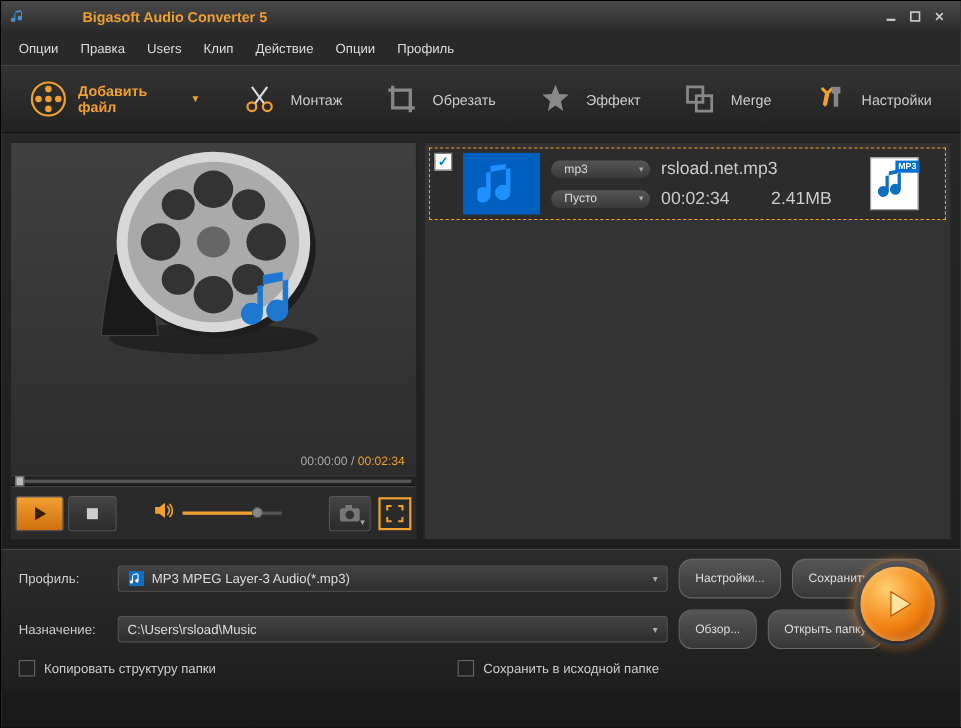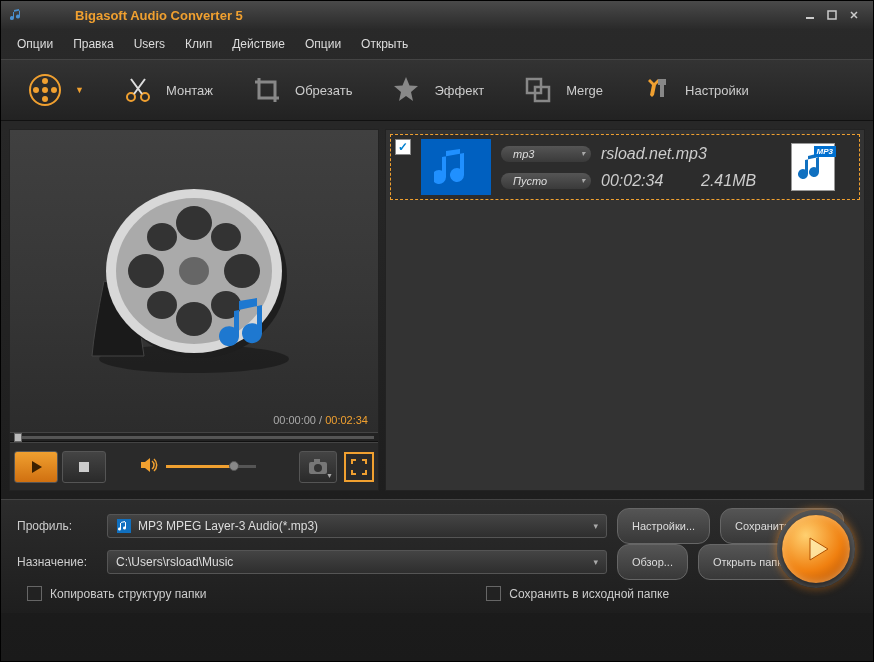--- a/index.html
+++ b/index.html
@@ -16,21 +16,21 @@
 
 .toolbar { height: 62px; background: linear-gradient(to bottom, #333, #222); border-top: 1px solid #444; border-bottom: 1px solid #111; display: flex; align-items: center; padding: 0 12px; gap: 8px; }
 .tool-btn { display: flex; align-items: center; gap: 10px; padding: 6px 14px; cursor: pointer; border-radius: 4px; }
 .tool-icon { width: 36px; height: 36px; display: flex; align-items: center; justify-content: center; }
 .tool-label { color: #ccc; font-size: 13px; }
 .tool-btn.primary .tool-label { color: #f0a030; font-weight: bold; }
 .dropdown-arrow { color: #f0a030; font-size: 9px; margin-left: 2px; }
 
 .content { display: flex; height: 378px; padding: 8px; gap: 6px; }
 .preview-panel { width: 370px; background: #333; border: 1px solid #222; display: flex; flex-direction: column; }
-.preview-area { flex: 1; background: linear-gradient(to bottom, #404040 0%, #363636 55%, #2c2c2c 100%); display: flex; align-items: center; justify-content: center; position: relative; }
+.preview-area { flex: 1; background: linear-gradient(to bottom, #404040 0%, #363636 55%, #2c2c2c 100%); display: flex; justify-content: center; position: relative; }
 .time-display { position: absolute; bottom: 6px; right: 10px; color: #aaa; font-size: 11px; }
 .time-total { color: #f0a030; }
 .scrubber { height: 10px; background: #222; border-top:1px solid #444; border-bottom:1px solid #111; display:flex; align-items:center; padding:0 4px;}
 .scrubber-track{ flex:1; height:3px; background:#555; position:relative;}
 .scrubber-pos{ position:absolute; left:0; top:-3px; width:8px; height:9px; background:#bbb; border:1px solid #666;}
 .controls-row { height: 48px; background: #2a2a2a; display: flex; align-items: center; padding: 0 4px; gap: 4px; border-top:1px solid #444; }
 .ctrl-btn { width: 44px; height: 32px; background: linear-gradient(to bottom, #444, #2a2a2a); border: 1px solid #555; border-radius: 3px; display: flex; align-items: center; justify-content: center; cursor: pointer; }
 .ctrl-btn.play { background: linear-gradient(to bottom, #f0a030, #d07010); }
 .volume-wrap { display: flex; align-items: center; gap: 8px; margin-left: 30px; }
 .vol-icon { color: #f0a030; font-size: 16px; }
@@ -39,36 +39,36 @@
 .ctrl-spacer { flex: 1; }
 .camera-btn { width: 38px; height: 32px; background: linear-gradient(to bottom, #444, #2a2a2a); border: 1px solid #555; border-radius: 3px; display: flex; align-items: center; justify-content: center; cursor: pointer; color:#aaa; position:relative;}
 .camera-btn .arrow-down{ font-size:7px; color:#aaa; position:absolute; right:3px; bottom:3px;}
 .frame-btn { width: 30px; height: 30px; border:2px solid #f0a030; display:flex; align-items:center; justify-content:center; cursor:pointer; margin-left:3px;}
 .frame-btn svg path{ stroke:#f0a030; }
 
 .file-panel { flex: 1; background: #333; border: 1px solid #222; padding: 4px; overflow: auto; }
 .file-row { border: 1px dashed #f0a030; background: #2c2c2c; padding: 4px; display: flex; align-items: center; gap: 10px; }
 .check { width: 16px; height: 16px; background: #fff; border: 1px solid #888; display: flex; align-items: center; justify-content: center; color: #0080d0; font-size: 12px; font-weight: bold; align-self:flex-start; }
 .thumb { width: 70px; height: 56px; background: #0060c0; display: flex; align-items: center; justify-content: center; }
-.file-meta { flex: 1; display: grid; grid-template-columns: 90px 90px 80px 50px; grid-template-rows: 1fr 1fr; gap: 6px 10px; align-items: center; font-style: italic; }
+.file-meta { flex: 1; display: grid; grid-template-columns: 90px 90px 80px 50px; grid-template-rows: 1fr 1fr; gap: 6px 10px; align-items: center; }
 .tag { background: linear-gradient(to bottom,#555,#3a3a3a); border-radius: 10px; padding: 2px 18px 2px 12px; color: #ddd; font-size: 11px; position:relative; display:inline-block;}
 .tag::after{content:"▾"; position:absolute; right:6px; top:3px; font-size:8px; color:#aaa;}
 .meta-text { color: #ccc; font-size: 16px; }
 .file-icon { grid-row: 1 / 3; grid-column: 4; width: 44px; height: 48px; background: #fff; border: 1px solid #999; position: relative; display:flex;align-items:center;justify-content:center; }
 .file-icon .badge { position: absolute; top: 2px; right: -2px; background: #0070d0; color: #fff; font-size: 8px; padding: 1px 3px; font-weight:bold; }
 
 .bottom-panel { padding: 8px 16px 12px 16px; background: linear-gradient(to bottom, #2c2c2c, #1e1e1e); border-top:1px solid #444; position: relative; }
-.form-row { display: flex; align-items: center; gap: 10px; }
+.form-row { display: flex; align-items: center; gap: 10px; margin-bottom: 10px; }
 .form-label { color: #ccc; font-size: 12px; width: 80px; }
 .form-select { flex: 0 0 500px; height: 24px; background: linear-gradient(to bottom,#444,#2e2e2e); border: 1px solid #555; border-radius: 3px; color: #ddd; font-size: 12px; padding: 0 8px; display: flex; align-items: center; position:relative;}
 .form-select .sel-icon{ width:16px; height:16px; margin-right:6px; display:flex; align-items:center; justify-content:center;}
 .form-select::after{ content:"▾"; position:absolute; right:8px; color:#aaa; font-size:9px;}
 .small-btn { height: 36px; padding: 0 14px; background: linear-gradient(to bottom,#555,#383838); border: 1px solid #666; border-radius: 12px; color: #ddd; font-size: 11px; cursor: pointer; display:flex; align-items:center; white-space:nowrap;}
 .small-btn .arrow-down{ font-size:7px; margin-left:4px; color:#aaa;}
-.check-row { display: flex; gap: 60px; margin-top: 6px; margin-left: 10px; }
+.check-row { display: flex; margin-top: 6px; }
 .checkbox-wrap { display: flex; align-items: center; gap: 8px; }
 .checkbox { width: 15px; height: 15px; background: #222; border: 1px solid #666; }
 .check-label { color: #ccc; font-size: 12px; }
 
 .convert-btn { position: absolute; right: 18px; top: 10px; width: 78px; height: 78px; border-radius: 50%; background: radial-gradient(circle at 35% 30%, #ffd070, #f08010 55%, #a04000 100%); border: 5px solid #555; box-shadow: 0 0 10px rgba(240,140,40,0.7), inset 0 0 8px rgba(255,220,160,0.6); display: flex; align-items: center; justify-content: center; cursor: pointer; }
 .convert-btn::after{ content:""; position:absolute; inset:0; border-radius:50%; box-shadow: 0 4px 8px rgba(0,0,0,0.6);}
 </style>
 </head>
 <body>
 
@@ -100,35 +100,36 @@
     </div>
   </div>
 
   <div class="menubar">
     <span class="menu-item">Опции</span>
     <span class="menu-item">Правка</span>
     <span class="menu-item">Users</span>
     <span class="menu-item">Клип</span>
     <span class="menu-item">Действие</span>
     <span class="menu-item">Опции</span>
-    <span class="menu-item">Открыть</span>
+    <span class="menu-item">Профиль</span>
   </div>
 
   <div class="toolbar">
     <div class="tool-btn primary">
       <span class="tool-icon">
         <svg width="34" height="34" viewBox="0 0 34 34">
             <circle cx="17" cy="17" r="15" fill="none" stroke="#f0a030" stroke-width="2"></circle>
             <circle cx="17" cy="17" r="3" fill="#f0a030"></circle>
             <circle cx="17" cy="8" r="3" fill="#f0a030"></circle>
             <circle cx="17" cy="26" r="3" fill="#f0a030"></circle>
             <circle cx="8" cy="17" r="3" fill="#f0a030"></circle>
             <circle cx="26" cy="17" r="3" fill="#f0a030"></circle>
           </svg>
       </span>
+      <span class="tool-label">Добавить файл</span>
       <span class="dropdown-arrow">▼</span>
     </div>
     <div class="tool-btn">
       <span class="tool-icon">
         <svg width="30" height="30" viewBox="0 0 30 30">
             <circle cx="8" cy="22" r="4" fill="none" stroke="#f0a030" stroke-width="2"></circle>
             <circle cx="22" cy="22" r="4" fill="none" stroke="#f0a030" stroke-width="2"></circle>
             <path d="M11 19L22 4M19 19L8 4" stroke="#ddd" stroke-width="2"></path>
           </svg>
       </span>

